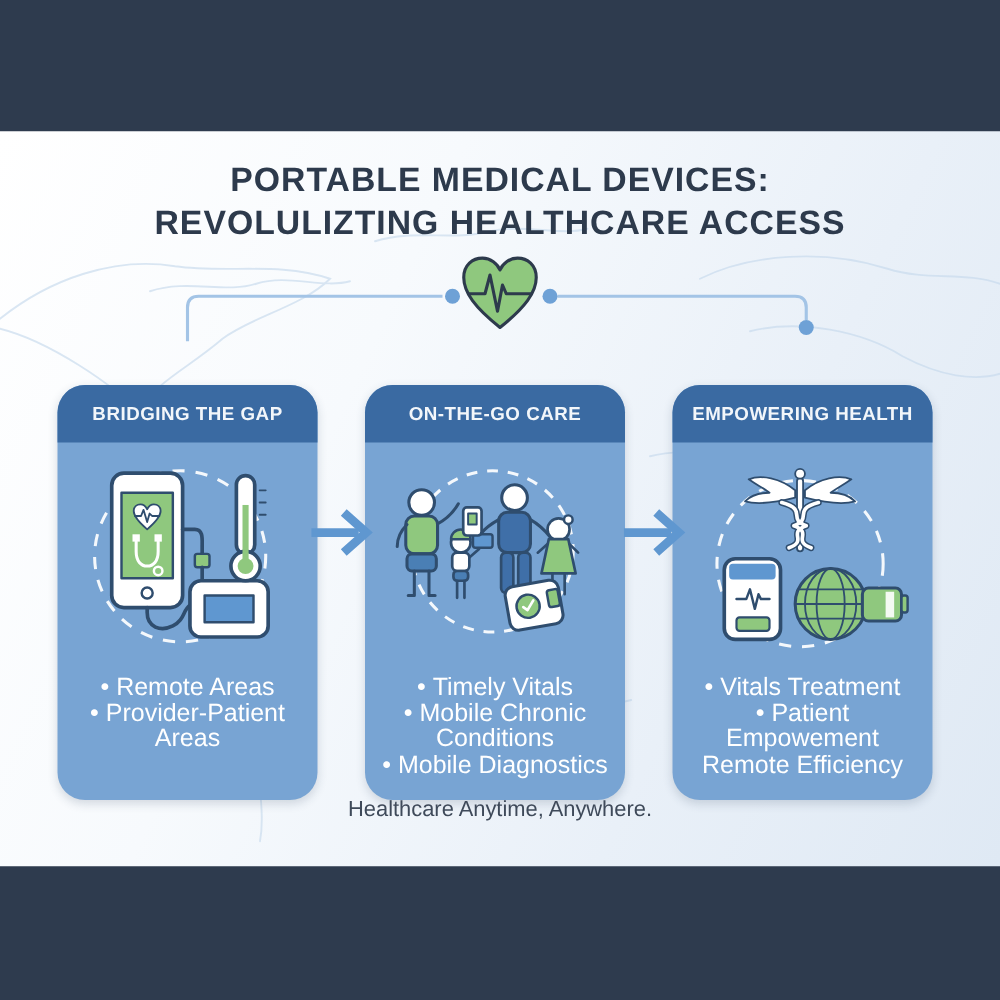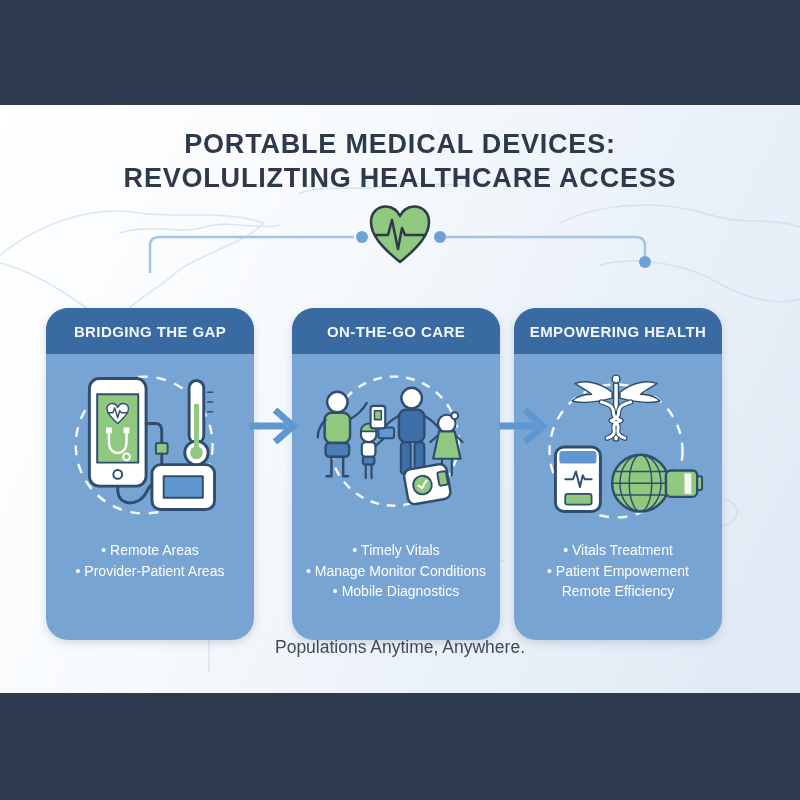--- a/index.html
+++ b/index.html
@@ -9,26 +9,26 @@
   .band.top{top:0;height:105px;}
   .band.bottom{bottom:0;height:107px;}
   .content{position:absolute;left:0;top:105px;width:800px;height:588px;
     background:linear-gradient(115deg,#ffffff 0%,#f7fafd 35%,#e9f0f8 70%,#dfe9f4 100%);overflow:hidden;}
   .map-svg,.connector-svg{position:absolute;left:0;top:0;width:800px;height:588px;pointer-events:none;}
   .title{position:absolute;top:22px;left:0;width:800px;text-align:center;color:#2d3a4c;
     font-weight:bold;font-size:27px;line-height:34px;letter-spacing:0.8px;}
   .heart-wrap{position:absolute;left:368px;top:97px;width:64px;height:66px;}
   .card{position:absolute;top:168px;width:208px;height:332px;border-radius:22px;background:#78a4d3;
     box-shadow:0 3px 8px rgba(42,64,94,0.18);margin-top:35px;}
-  .card.c1{left:46px;} .card.c2{left:292px;} .card.c3{left:514px;}
+  .card.c1{left:46px;} .card.c2{left:292px;} .card.c3{left:538px;}
   .card-header{height:46px;border-radius:22px 22px 0 0;background:#3a6aa2;display:flex;align-items:center;justify-content:center;
     color:#f2f6fa;font-weight:bold;font-size:15px;letter-spacing:0.4px;}
   .illo{height:186px;display:flex;align-items:center;justify-content:center;}
   .illo svg{width:176px;height:158px;}
-  .bullets{list-style:none;margin:0;padding:0 5px;text-align:center;color:#ffffff;font-size:14px;line-height:20.5px;}
+  .bullets{list-style:none;margin:0;padding:0 5px;text-align:center;color:#ffffff;font-size:20px;line-height:20.5px;}
   .bullets li::before{content:"\2022\00a0";}
   .bullets li.no-dot::before{content:"";}
   .arrow{position:absolute;top:299px;width:56px;height:44px;}
   .arrow.a1{left:249px;} .arrow.a2{left:499px;}
   .tagline{position:absolute;top:532px;left:0;width:800px;text-align:center;color:#3f4a5a;font-size:17.5px;}
 </style>
 </head>
 <body>
 
 <div class="frame">
@@ -146,21 +146,21 @@
               <rect x="100" y="100" width="44" height="36" rx="7" fill="#ffffff" stroke-width="2.5"></rect>
               <circle cx="117" cy="118" r="9.5" fill="#8fc87e" stroke-width="2"></circle>
               <path d="M113,118 l3,3 l6,-7" fill="none" stroke="#ffffff" stroke-width="2.2"></path>
               <rect x="134" y="108" width="9" height="14" rx="2" fill="#8fc87e" stroke-width="2"></rect>
             </g>
           </g>
         </svg>
       </div>
       <ul class="bullets">
         <li>Timely Vitals</li>
-        <li>Manage Monitor Conditions</li>
+        <li>Mobile Chronic Conditions</li>
         <li>Mobile Diagnostics</li>
       </ul>
     </div>
 
     <div class="card c3">
       <div class="card-header">EMPOWERING HEALTH</div>
       <div class="illo">
         <svg viewBox="0 0 180 160">
           <circle cx="88" cy="84" r="68" fill="none" stroke="#ffffff" stroke-width="2.5" stroke-dasharray="10 9" opacity="0.92"></circle>
           <g stroke="#2f4d6e" stroke-linecap="round" stroke-linejoin="round">
@@ -195,15 +195,15 @@
 
     <svg class="arrow a1" viewBox="0 0 56 44">
       <path d="M0,22 L38,22" stroke="#5f97d0" stroke-width="7" fill="none"></path>
       <path d="M26,6 L44,22 L26,38" stroke="#5f97d0" stroke-width="7" fill="none"></path>
     </svg>
     <svg class="arrow a2" viewBox="0 0 56 44">
       <path d="M0,22 L38,22" stroke="#5f97d0" stroke-width="7" fill="none"></path>
       <path d="M26,6 L44,22 L26,38" stroke="#5f97d0" stroke-width="7" fill="none"></path>
     </svg>
 
-    <div class="tagline">Populations Anytime, Anywhere.</div>
+    <div class="tagline">Healthcare Anytime, Anywhere.</div>
   </div>
 </div>
 
 </body></html>

